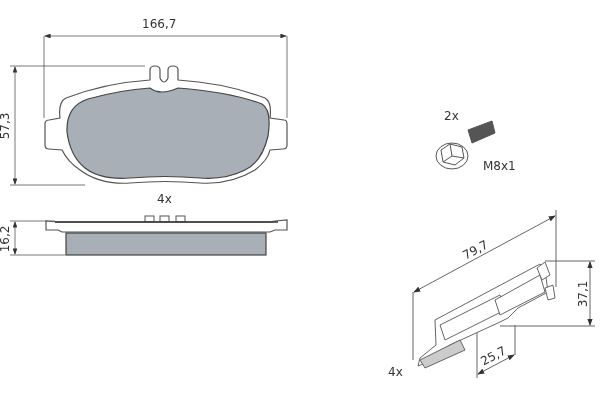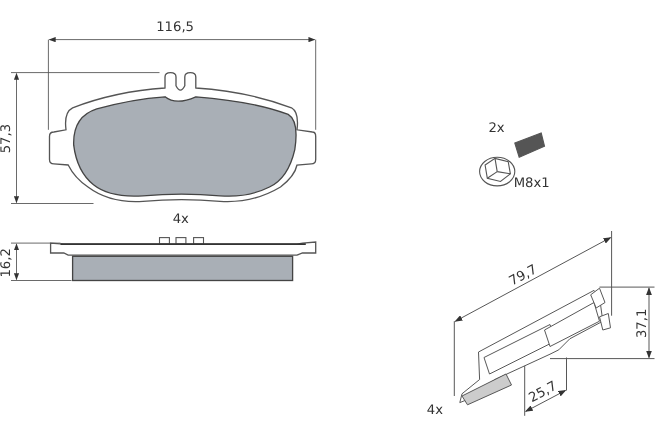--- a/index.html
+++ b/index.html
@@ -74,24 +74,24 @@
     <line x1="478" y1="374" x2="514" y2="355" marker-start="url(#al)" marker-end="url(#ar)"></line>
     <path d="M435,320 L540,264 L545,270 L548,292 L518,308 L508,318 L500,322 L450,345 L440,352 L433,360 L418,366 L420,358 L436,345 Z"></path>
     <path d="M440,325 L500,295 L505,310 L445,340 Z"></path>
     <path d="M495,300 L540,275 L545,292 L500,315 Z"></path>
     <path d="M537,268 L545,262 L550,275 L542,280 Z"></path>
     <path d="M545,288 L553,285 L555,298 L548,300 Z"></path>
     <path d="M420,360 L460,340 L465,350 L425,368 Z" fill="#ccc"></path>
   </g>
 </svg>
 
-<div class="lbl" style="left:142px;top:18px;">116,5</div>
+<div class="lbl" style="left:142px;top:18px;">166,7</div>
 <div class="lbl rot" style="left:-8px;top:120px;">57,3</div>
 <div class="lbl" style="left:157px;top:193px;">4x</div>
 <div class="lbl rot" style="left:-8px;top:233px;">16,2</div>
 
 <div class="lbl" style="left:444px;top:110px;">2x</div>
-<div class="lbl" style="left:467px;top:160px;">M8x1</div>
+<div class="lbl" style="left:483px;top:160px;">M8x1</div>
 
 <div class="lbl" style="left:462px;transform:rotate(-28deg);top:244px;">79,7</div>
 <div class="lbl rot" style="left:570px;top:288px;">37,1</div>
 <div class="lbl" style="left:480px;transform:rotate(-28deg);top:350px;">25,7</div>
 <div class="lbl" style="left:388px;top:366px;">4x</div>
 
 </body></html>

